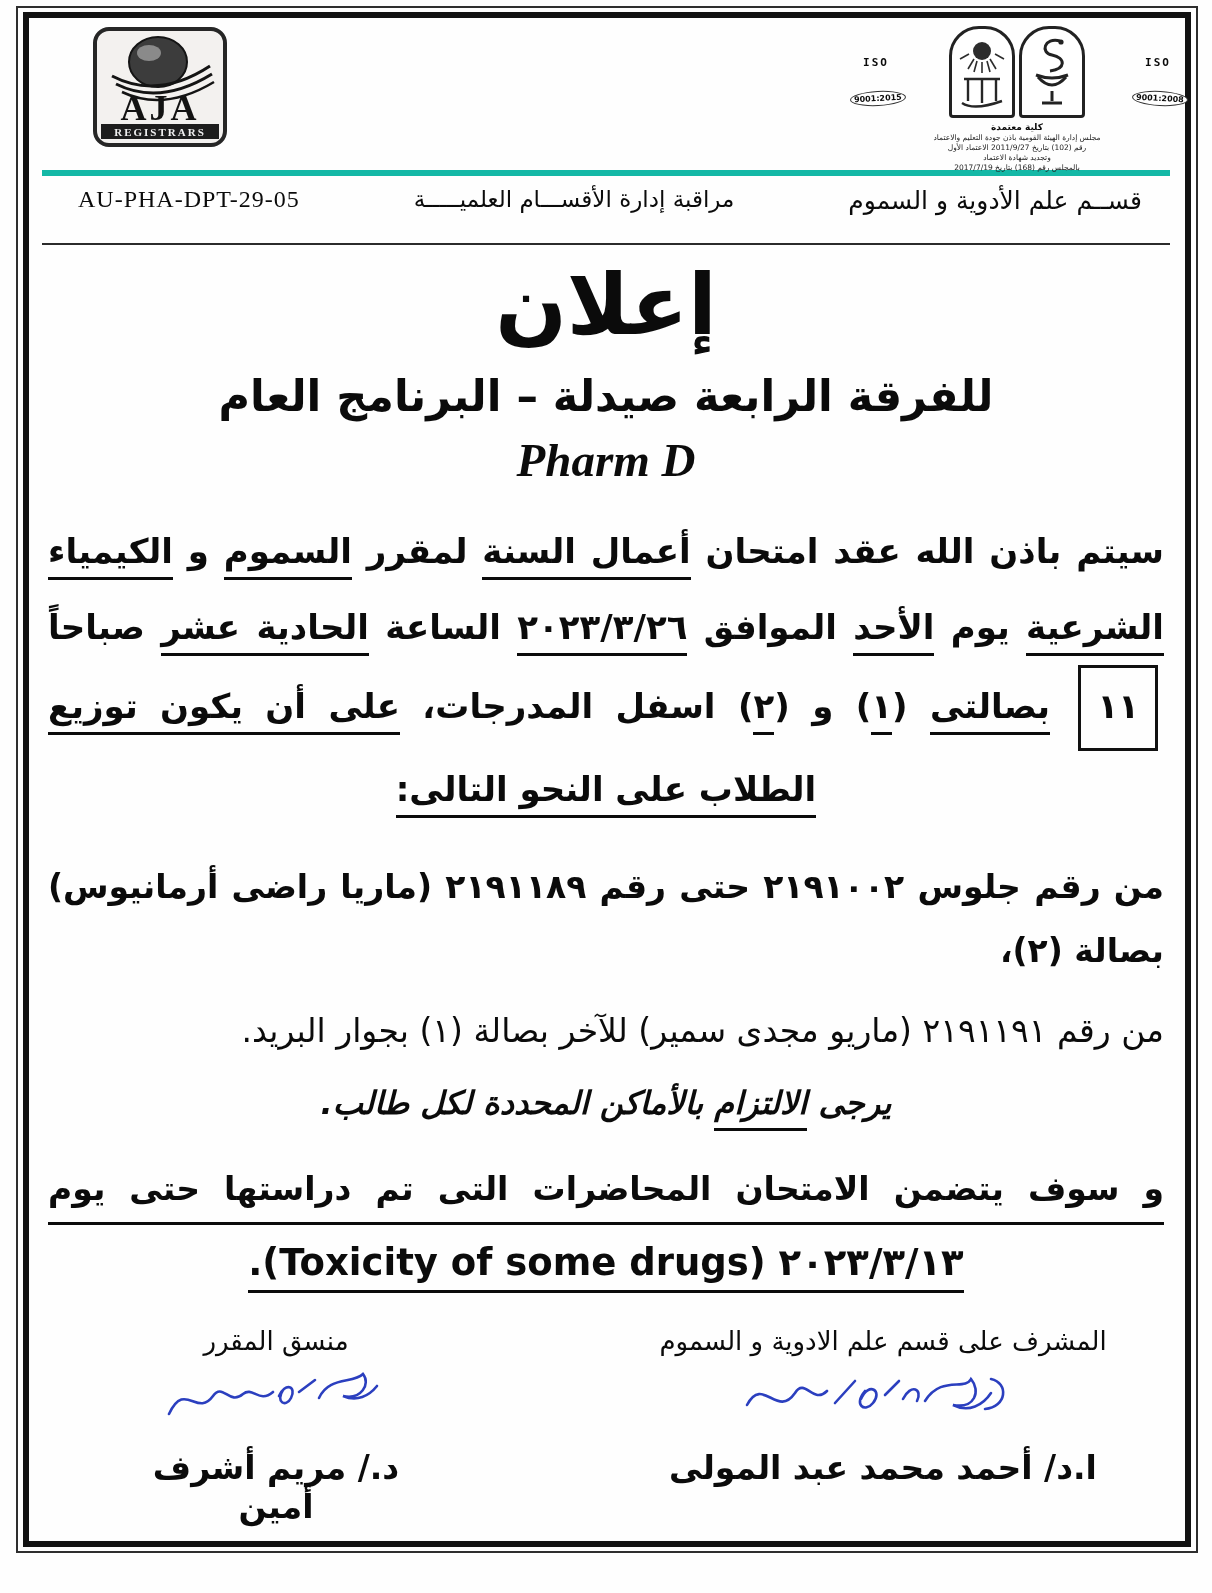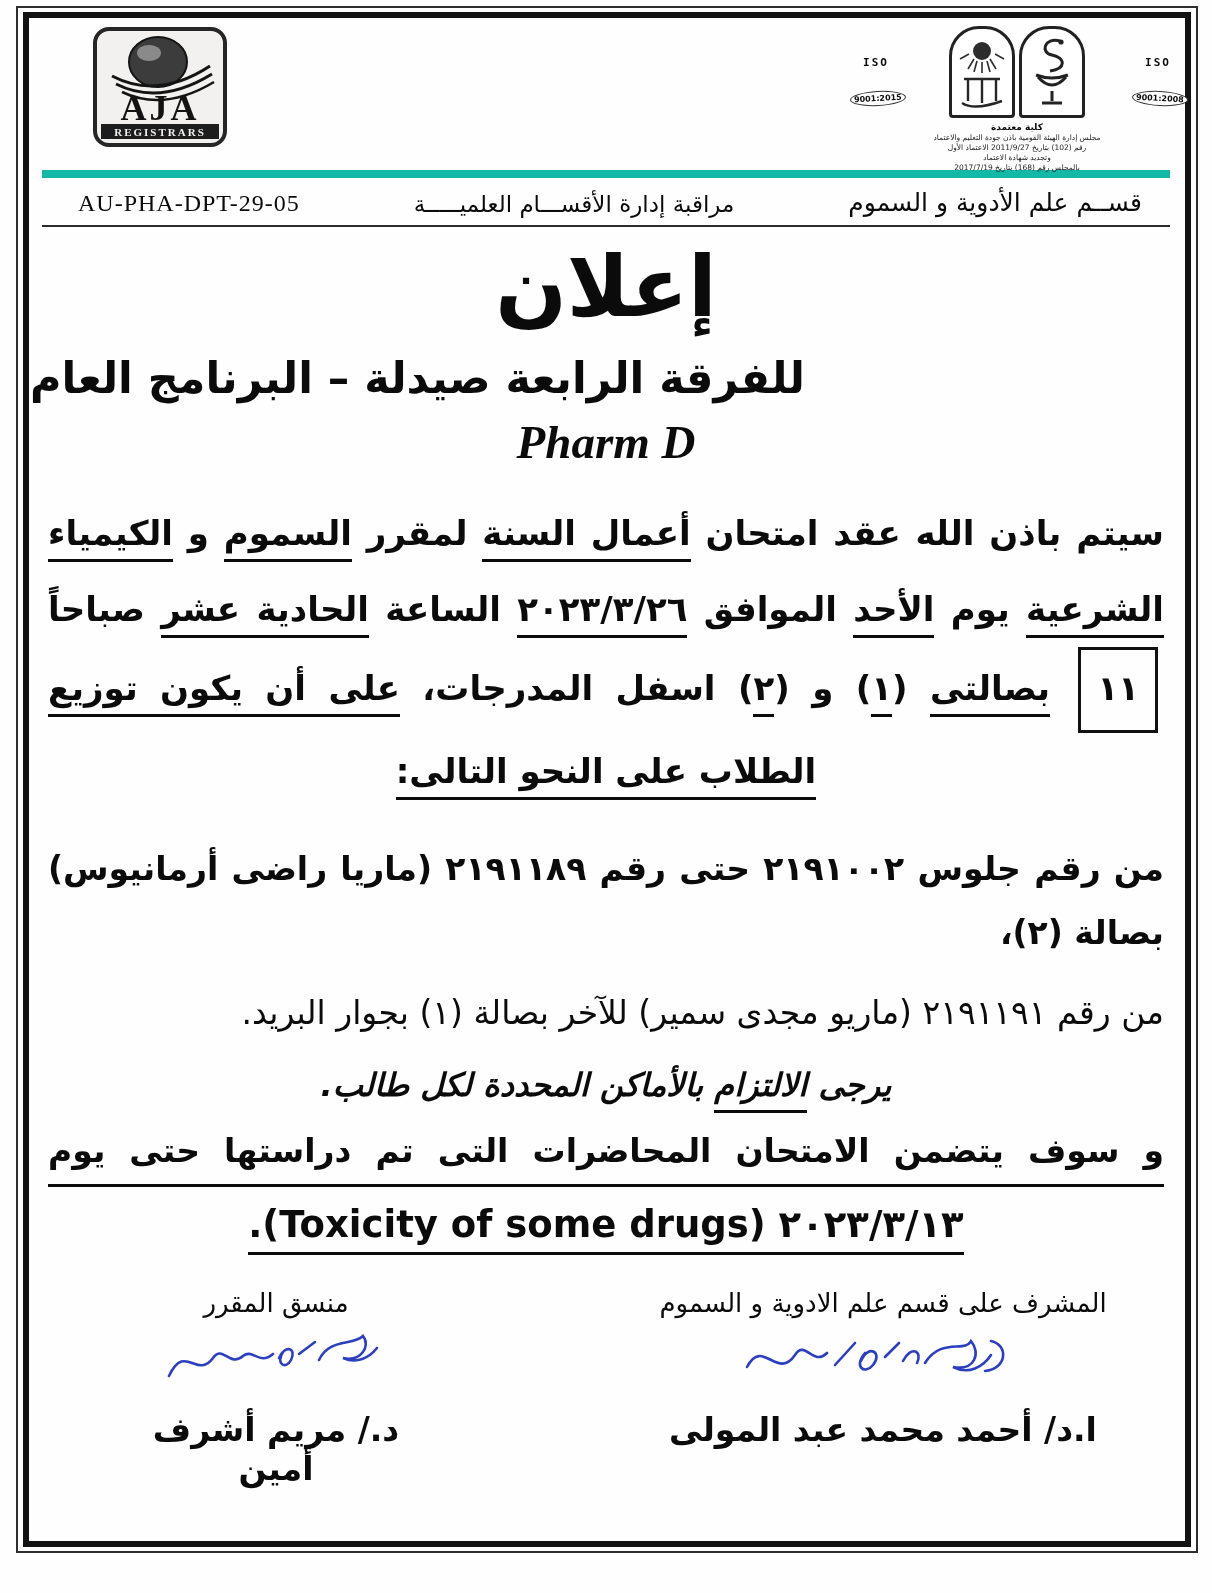--- a/index.html
+++ b/index.html
@@ -20,38 +20,38 @@
   .ribbon-left { left:-42px; }
   .ribbon-right { right:-42px; }
   .iso-word { font-size:11px; font-weight:bold; letter-spacing:2px; font-family:"DejaVu Sans Mono", monospace; }
   .iso-num { display:inline-block; margin-top:22px; font-size:8px; font-weight:bold; border:1.5px solid #333; border-radius:50%; padding:2px 3px; white-space:nowrap; transform:rotate(-3deg); background:#fff; }
   .ribbon-right .iso-num { transform:rotate(3deg); }
   .accr-lines { margin-top:4px; direction:rtl; }
   .accr-line-0 { font-size:9px; font-weight:bold; line-height:11px; }
   .accr-line { font-size:7.5px; line-height:10px; color:#222; }
 
   
-  .rule-band { margin:4px 12px 0; border-top:8px solid #14b8a6; border-bottom:2px solid #2b2b2b; display:flex; justify-content:space-between; align-items:flex-end; padding:10px 28px 8px 36px; }
+  .rule-band { margin:4px 12px 0; border-top:6px solid #14b8a6; border-bottom:2px solid #2b2b2b; display:flex; justify-content:space-between; align-items:flex-start; padding:10px 28px 28px 36px; }
   .doc-code { font-family:"Liberation Serif", serif; font-size:24px; letter-spacing:1px; }
   .hdr-center { direction:rtl; font-size:23px; }
   .hdr-right { direction:rtl; font-size:25px; }
 
   
   .title { text-align:center; font-size:84px; font-weight:bold; margin-top:10px; line-height:100px; }
-  .subtitle { text-align:left; direction:rtl; font-size:43px; font-weight:bold; margin-top:16px; }
+  .subtitle { text-align:center; direction:rtl; font-size:43px; font-weight:bold; margin-top:16px; }
   .program { text-align:center; font-family:"Liberation Serif", serif; font-size:47px; font-weight:bold; margin-top:12px;font-style:italic; }
 
   .bodytext { direction:rtl; padding:0 18px; }
   .p1 { margin-top:26px; font-size:34px; font-weight:bold; line-height:76px; text-align:justify; text-align-last:center; }
   .u { border-bottom:3.5px solid #0b0b0b; padding-bottom:6px; }
   .boxed { display:inline-block; border:3px solid #111; padding:0 16px 4px; margin:0 6px; }
   .p2 { margin-top:28px; font-size:33px; font-weight:bold; line-height:64px; text-align:justify; }
   .p3 { margin-top:28px; font-size:33px; font-weight:normal; text-align:justify; }
   .p4 { margin-top:34px; font-size:32px; font-weight:bold; text-align:center;font-style:italic; }
-  .p5a { margin-top:24px; font-size:33px; font-weight:bold; text-align:justify; text-align-last:justify; line-height:46px; border-bottom:3.5px solid #0b0b0b; padding-bottom:10px; }
+  .p5a { margin-top:44px; font-size:33px; font-weight:bold; text-align:justify; text-align-last:justify; line-height:46px; border-bottom:3.5px solid #0b0b0b; padding-bottom:10px; }
   .p5b { margin-top:16px; font-size:37px; font-weight:bold; text-align:center; direction:rtl; }
 
   
   .sig-row { margin-top:42px; display:flex; direction:rtl; justify-content:space-between; padding:0 64px 0 96px; }
   .sig-block { text-align:center; }
   .sig-block.coordinator { width:300px; }
   .sig-block.supervisor { width:470px; }
   .sig-title { direction:rtl; font-size:26px; }
   .sig-name { direction:rtl; font-size:33px; font-weight:bold; margin-top:6px; }
   .sig-art { height:86px; display:flex; align-items:center; justify-content:center; }

